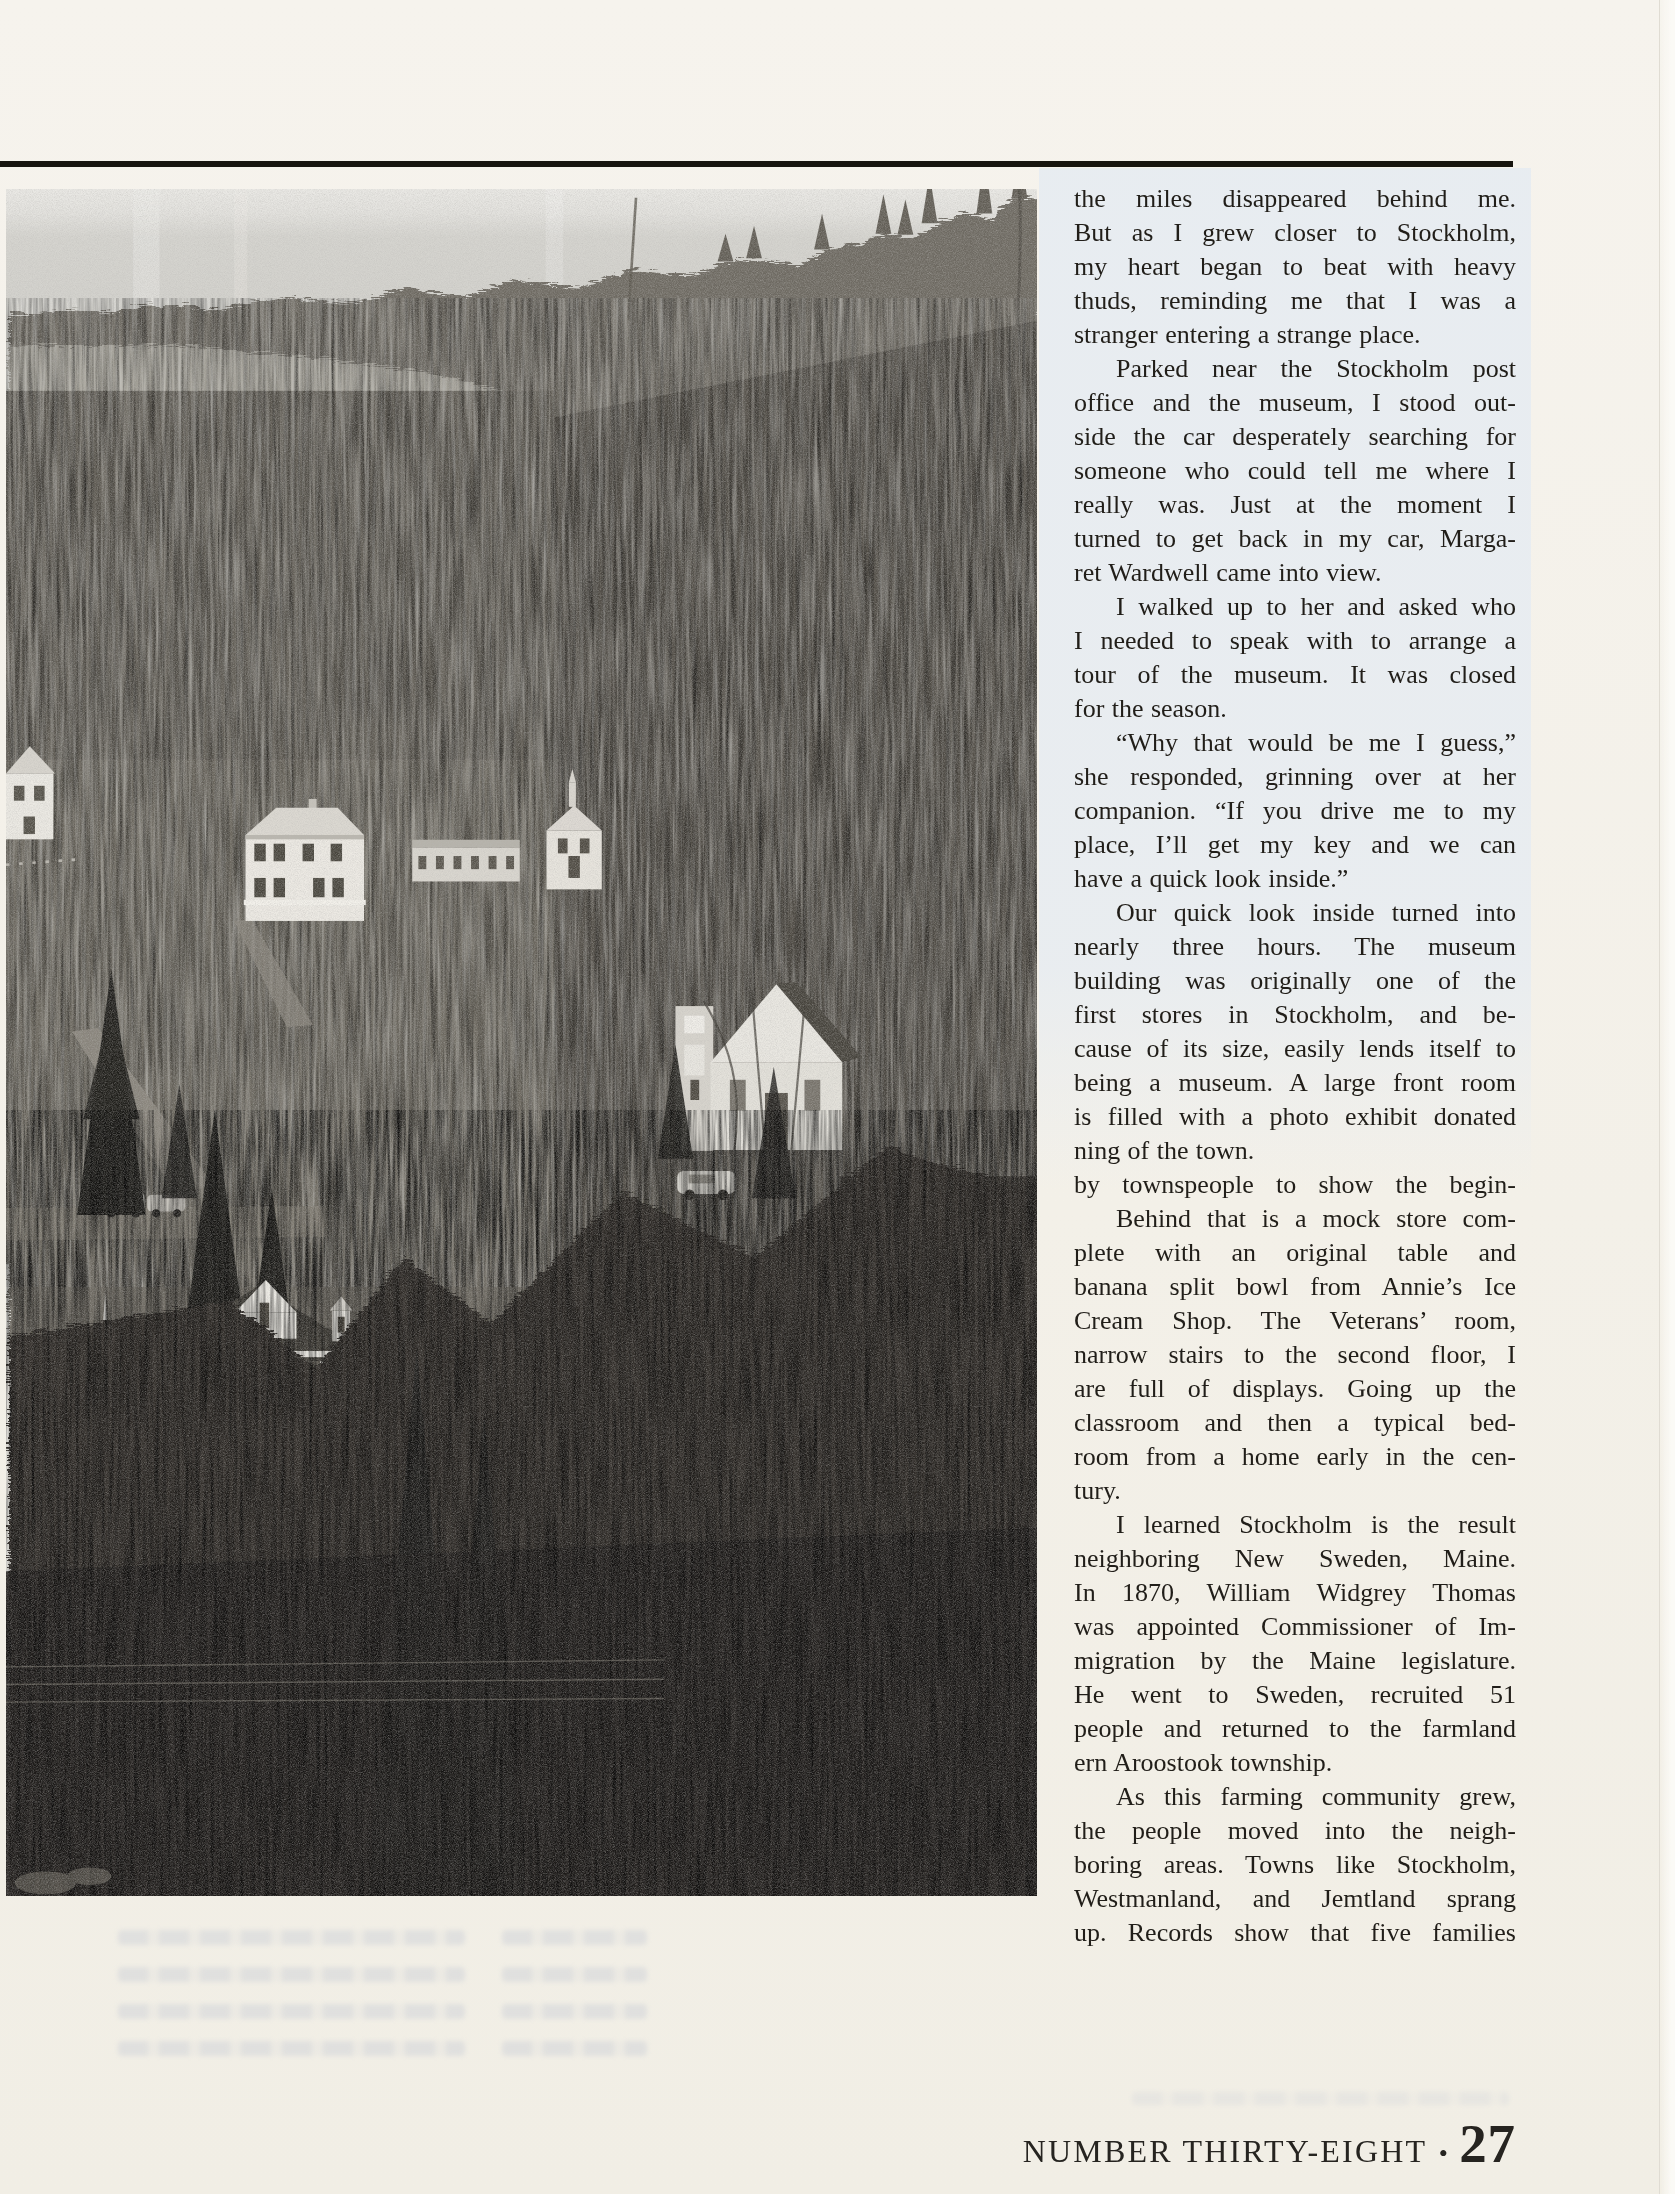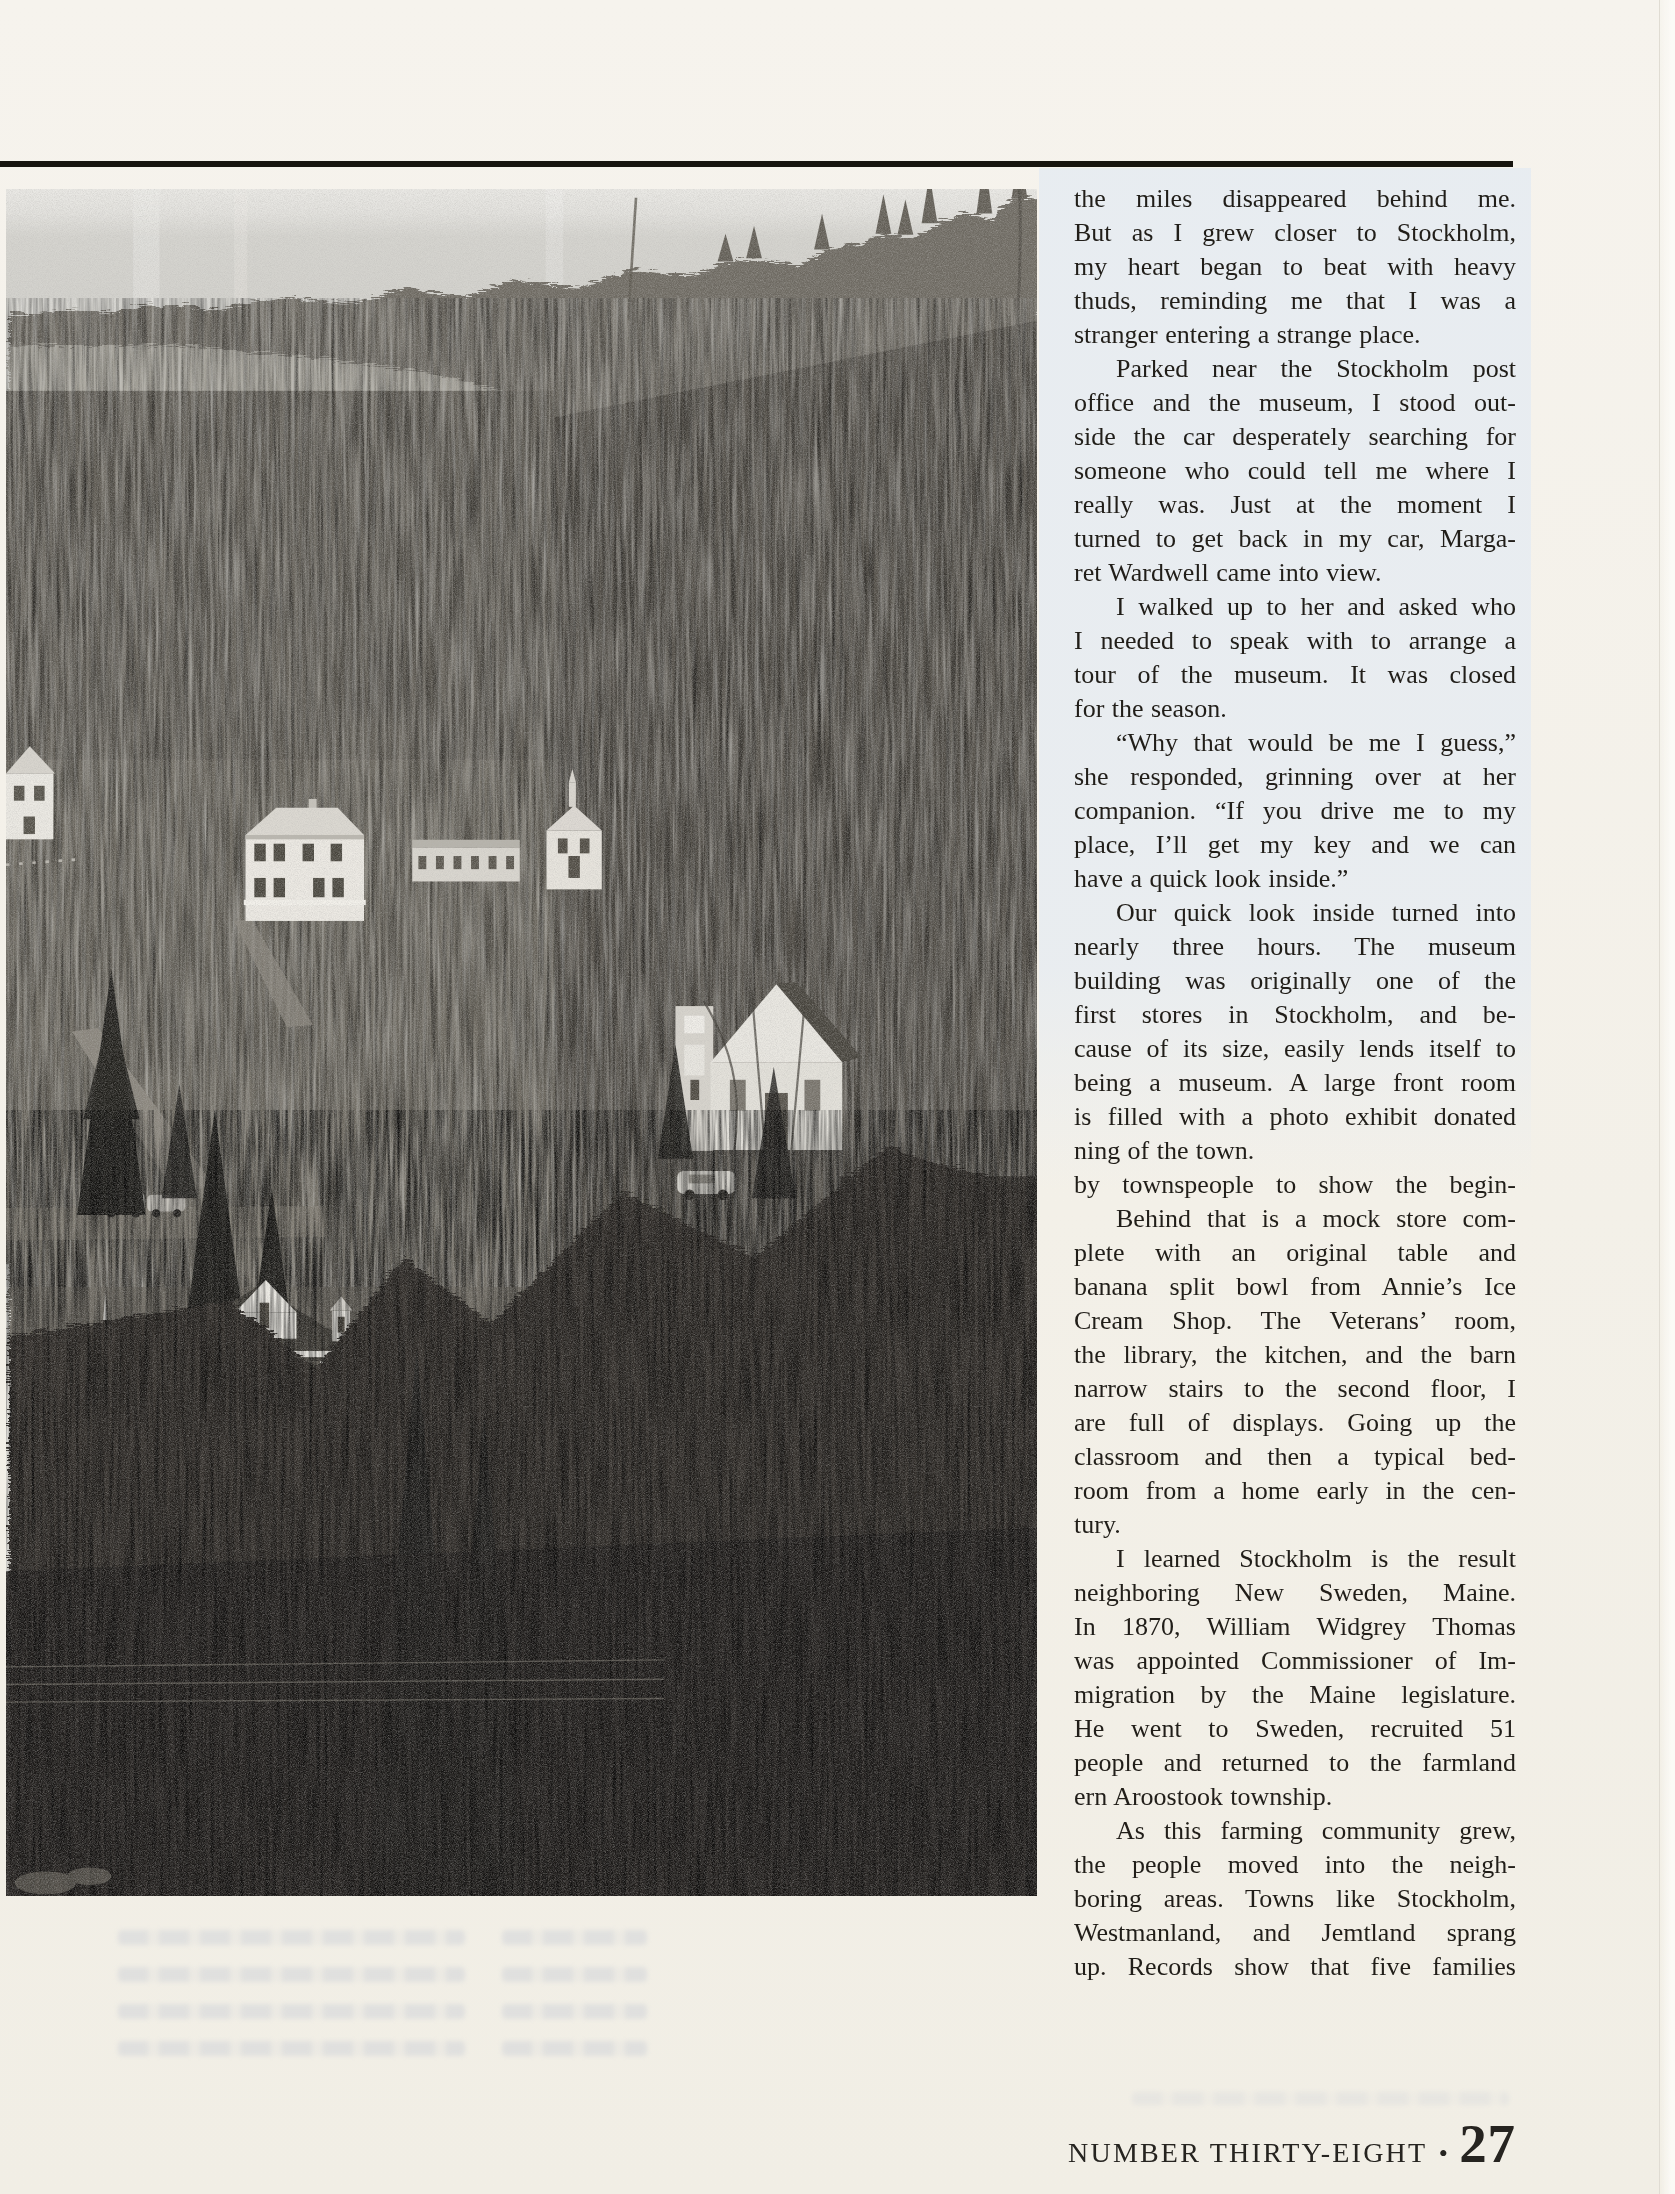--- a/index.html
+++ b/index.html
@@ -15,21 +15,21 @@
   #photo{position:absolute;left:6.1px;top:189px;width:1031px;height:1707px;background:#dcdbd6;}
   #photo svg{display:block;width:100%;height:100%;}
   
   #column{position:absolute;left:1074px;top:176px;width:442px;color:#211e19;
           font-size:26px;line-height:34px;margin-top:6px;}
   .line{text-align:justify;text-align-last:justify;overflow:hidden;height:34px;word-spacing:0.9px;}
   .line.ind{text-indent:42px;}
   .line.end{text-align-last:left;}
   
   #footer{position:absolute;right:160px;top:2112px;display:flex;align-items:baseline;color:#262420;white-space:nowrap;}
-  #footer .lab{font-size:28px;letter-spacing:2.2px;}
+  #footer .lab{font-size:32px;letter-spacing:2.2px;}
   #footer .bullet{font-size:26px;margin:0 11.4px;}
   #footer .pagenum{font-size:55px;font-weight:700;letter-spacing:0.9px;}
   
   .ghost{position:absolute;height:15px;border-radius:4.4px;filter:blur(2.6px);
          background:repeating-linear-gradient(90deg,rgba(158,170,196,.38) 0 30px,rgba(158,170,196,.12) 30px 41px);}
   .ghost.soft{opacity:.55;}
   .ghost.faint{opacity:.32;}
   
   #pageedge{position:absolute;right:0;top:0;width:16px;height:2194px;
          background:linear-gradient(90deg,rgba(251,250,246,0),#fbfaf6 70%);border-left:0.9px solid rgba(190,184,168,.45);}
@@ -300,21 +300,20 @@
       <div class="line">first stores in Stockholm, and be-</div>
       <div class="line">cause of its size, easily lends itself to</div>
       <div class="line">being a museum. A large front room</div>
       <div class="line">is filled with a photo exhibit donated</div>
       <div class="line end">ning of the town.</div>
       <div class="line">by townspeople to show the begin-</div>
       <div class="line ind">Behind that is a mock store com-</div>
       <div class="line">plete with an original table and</div>
       <div class="line">banana split bowl from Annie’s Ice</div>
       <div class="line">Cream Shop. The Veterans’ room,</div>
-      <div class="line">the library, the kitchen, and the barn</div>
       <div class="line">narrow stairs to the second floor, I</div>
       <div class="line">are full of displays. Going up the</div>
       <div class="line">classroom and then a typical bed-</div>
       <div class="line">room from a home early in the cen-</div>
       <div class="line end">tury.</div>
       <div class="line ind">I learned Stockholm is the result</div>
       <div class="line">neighboring New Sweden, Maine.</div>
       <div class="line">In 1870, William Widgrey Thomas</div>
       <div class="line">was appointed Commissioner of Im-</div>
       <div class="line">migration by the Maine legislature.</div>

